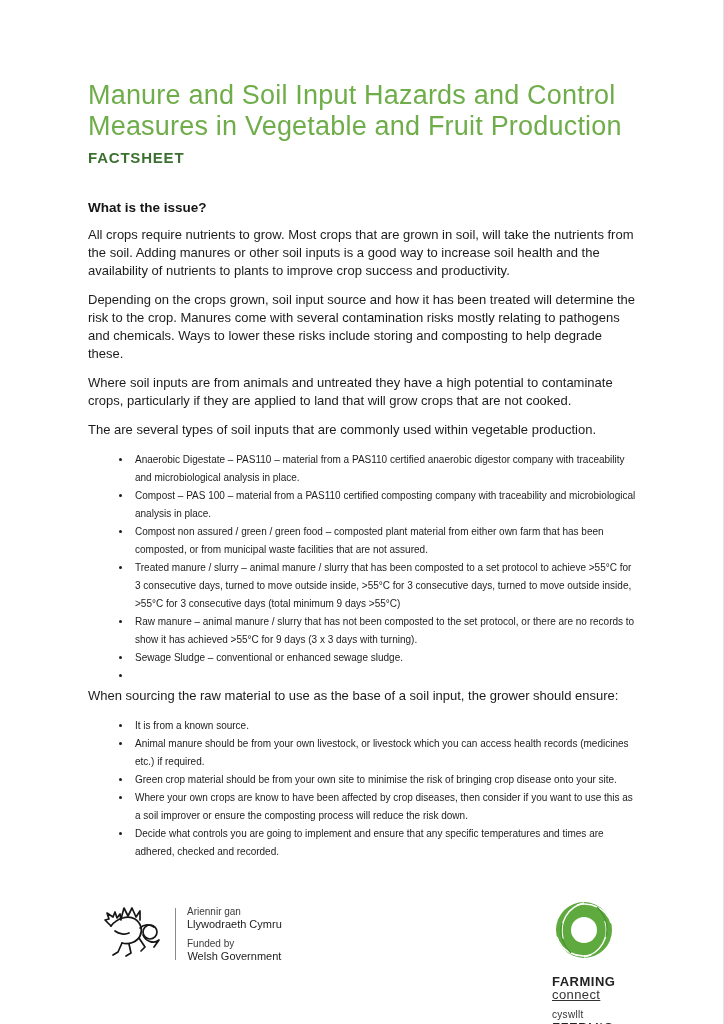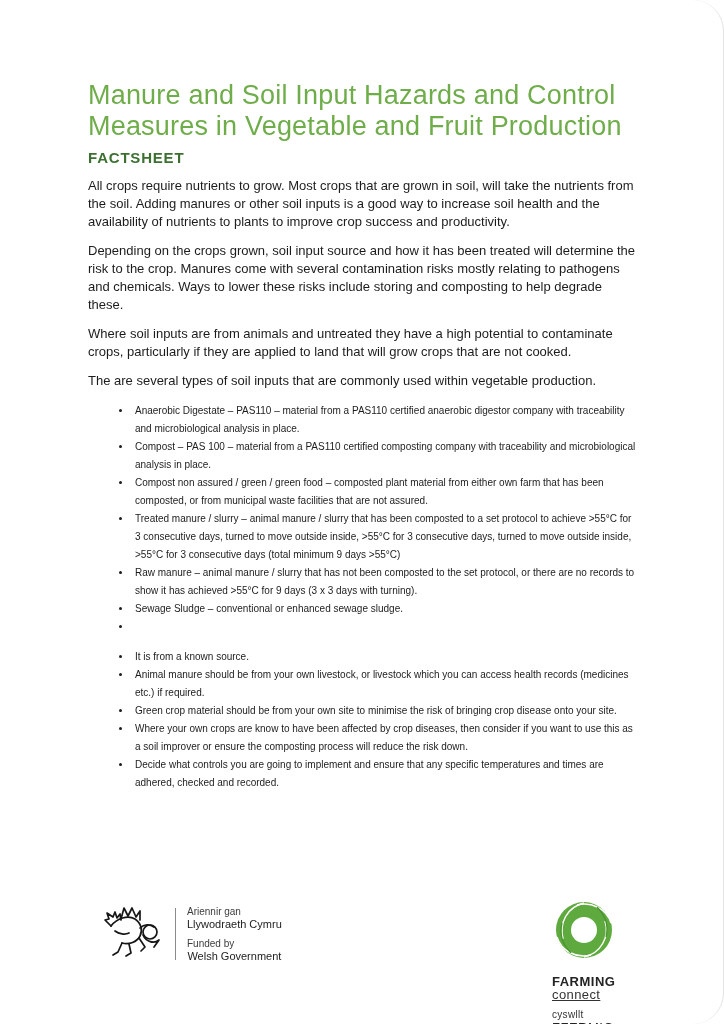--- a/index.html
+++ b/index.html
@@ -8,21 +8,20 @@
     width: 724px; height: 1024px;
     position: relative;
     font-family: "Liberation Sans", sans-serif;
     color: #1c1c1c;
     overflow: hidden;
   }
   .page {
     position: absolute; inset: 0;
     background: #ffffff;
     border-right: 1px solid #e3e3e3;
-    border-radius: 31px;
   }
   .content {
     padding: 80px 86px 0 88px;
   }
   .doc-title {
     font-size: 27px;
     line-height: 31px;
     font-weight: 400;
     color: #6fad4a;
     letter-spacing: 0.2px;
@@ -104,36 +103,38 @@
 </style>
 </head>
 <body>
 
 <div class="page">
   <div class="content">
 
     <h1 class="doc-title">Manure and Soil Input Hazards and Control Measures in Vegetable and Fruit Production</h1>
     <div class="doc-subtitle">FACTSHEET</div>
 
+    <h2 class="section-heading">What is the issue?</h2>
 
     <p class="body-text">All crops require nutrients to grow. Most crops that are grown in soil, will take the nutrients from the soil. Adding manures or other soil inputs is a good way to increase soil health and the availability of nutrients to plants to improve crop success and productivity.</p>
     <p class="body-text">Depending on the crops grown, soil input source and how it has been treated will determine the risk to the crop. Manures come with several contamination risks mostly relating to pathogens and chemicals. Ways to lower these risks include storing and composting to help degrade these.</p>
     <p class="body-text">Where soil inputs are from animals and untreated they have a high potential to contaminate crops, particularly if they are applied to land that will grow crops that are not cooked.</p>
     <p class="body-text">The are several types of soil inputs that are commonly used within vegetable production.</p>
 
     <ul class="bullet-list">
       <li>Anaerobic Digestate – PAS110 – material from a PAS110 certified anaerobic digestor company with traceability and microbiological analysis in place.</li>
       <li>Compost – PAS 100 – material from a PAS110 certified composting company with traceability and microbiological analysis in place.</li>
       <li>Compost non assured / green / green food – composted plant material from either own farm that has been composted, or from municipal waste facilities that are not assured.</li>
       <li>Treated manure / slurry – animal manure / slurry that has been composted to a set protocol to achieve &gt;55°C for 3 consecutive days, turned to move outside inside, &gt;55°C for 3 consecutive days, turned to move outside inside, &gt;55°C for 3 consecutive days (total minimum 9 days &gt;55°C)</li>
       <li>Raw manure – animal manure / slurry that has not been composted to the set protocol, or there are no records to show it has achieved &gt;55°C for 9 days (3 x 3 days with turning).</li>
       <li>Sewage Sludge – conventional or enhanced sewage sludge.</li>
       <li></li>
     </ul>
 
+    <p class="body-text no-gap">When sourcing the raw material to use as the base of a soil input, the grower should ensure:</p>
 
     <ul class="bullet-list">
       <li>It is from a known source.</li>
       <li>Animal manure should be from your own livestock, or livestock which you can access health records (medicines etc.) if required.</li>
       <li>Green crop material should be from your own site to minimise the risk of bringing crop disease onto your site.</li>
       <li>Where your own crops are know to have been affected by crop diseases, then consider if you want to use this as a soil improver or ensure the composting process will reduce the risk down.</li>
       <li>Decide what controls you are going to implement and ensure that any specific temperatures and times are adhered, checked and recorded.</li>
     </ul>
 
   </div>

